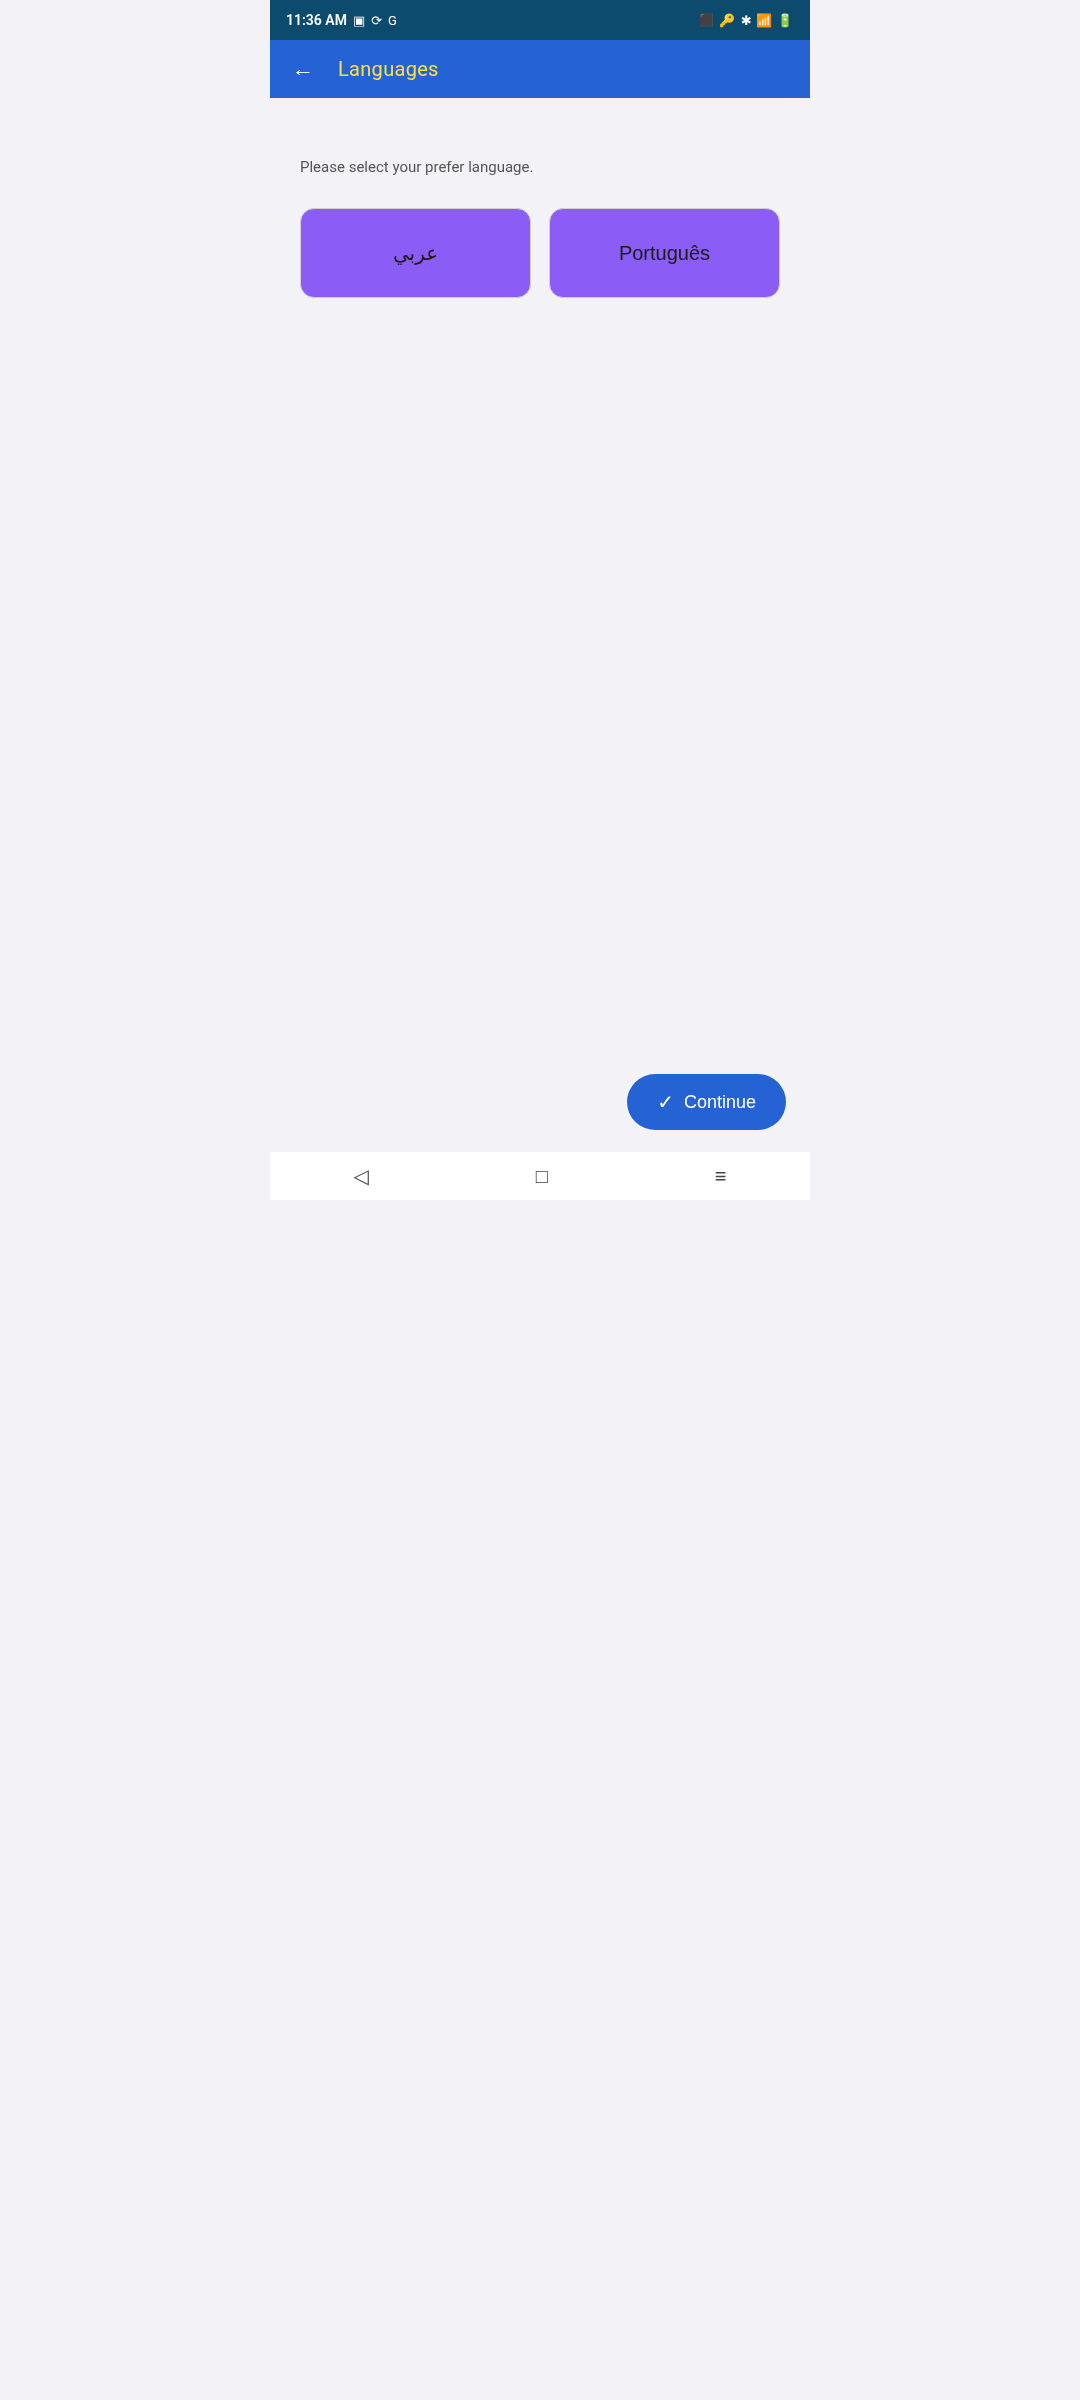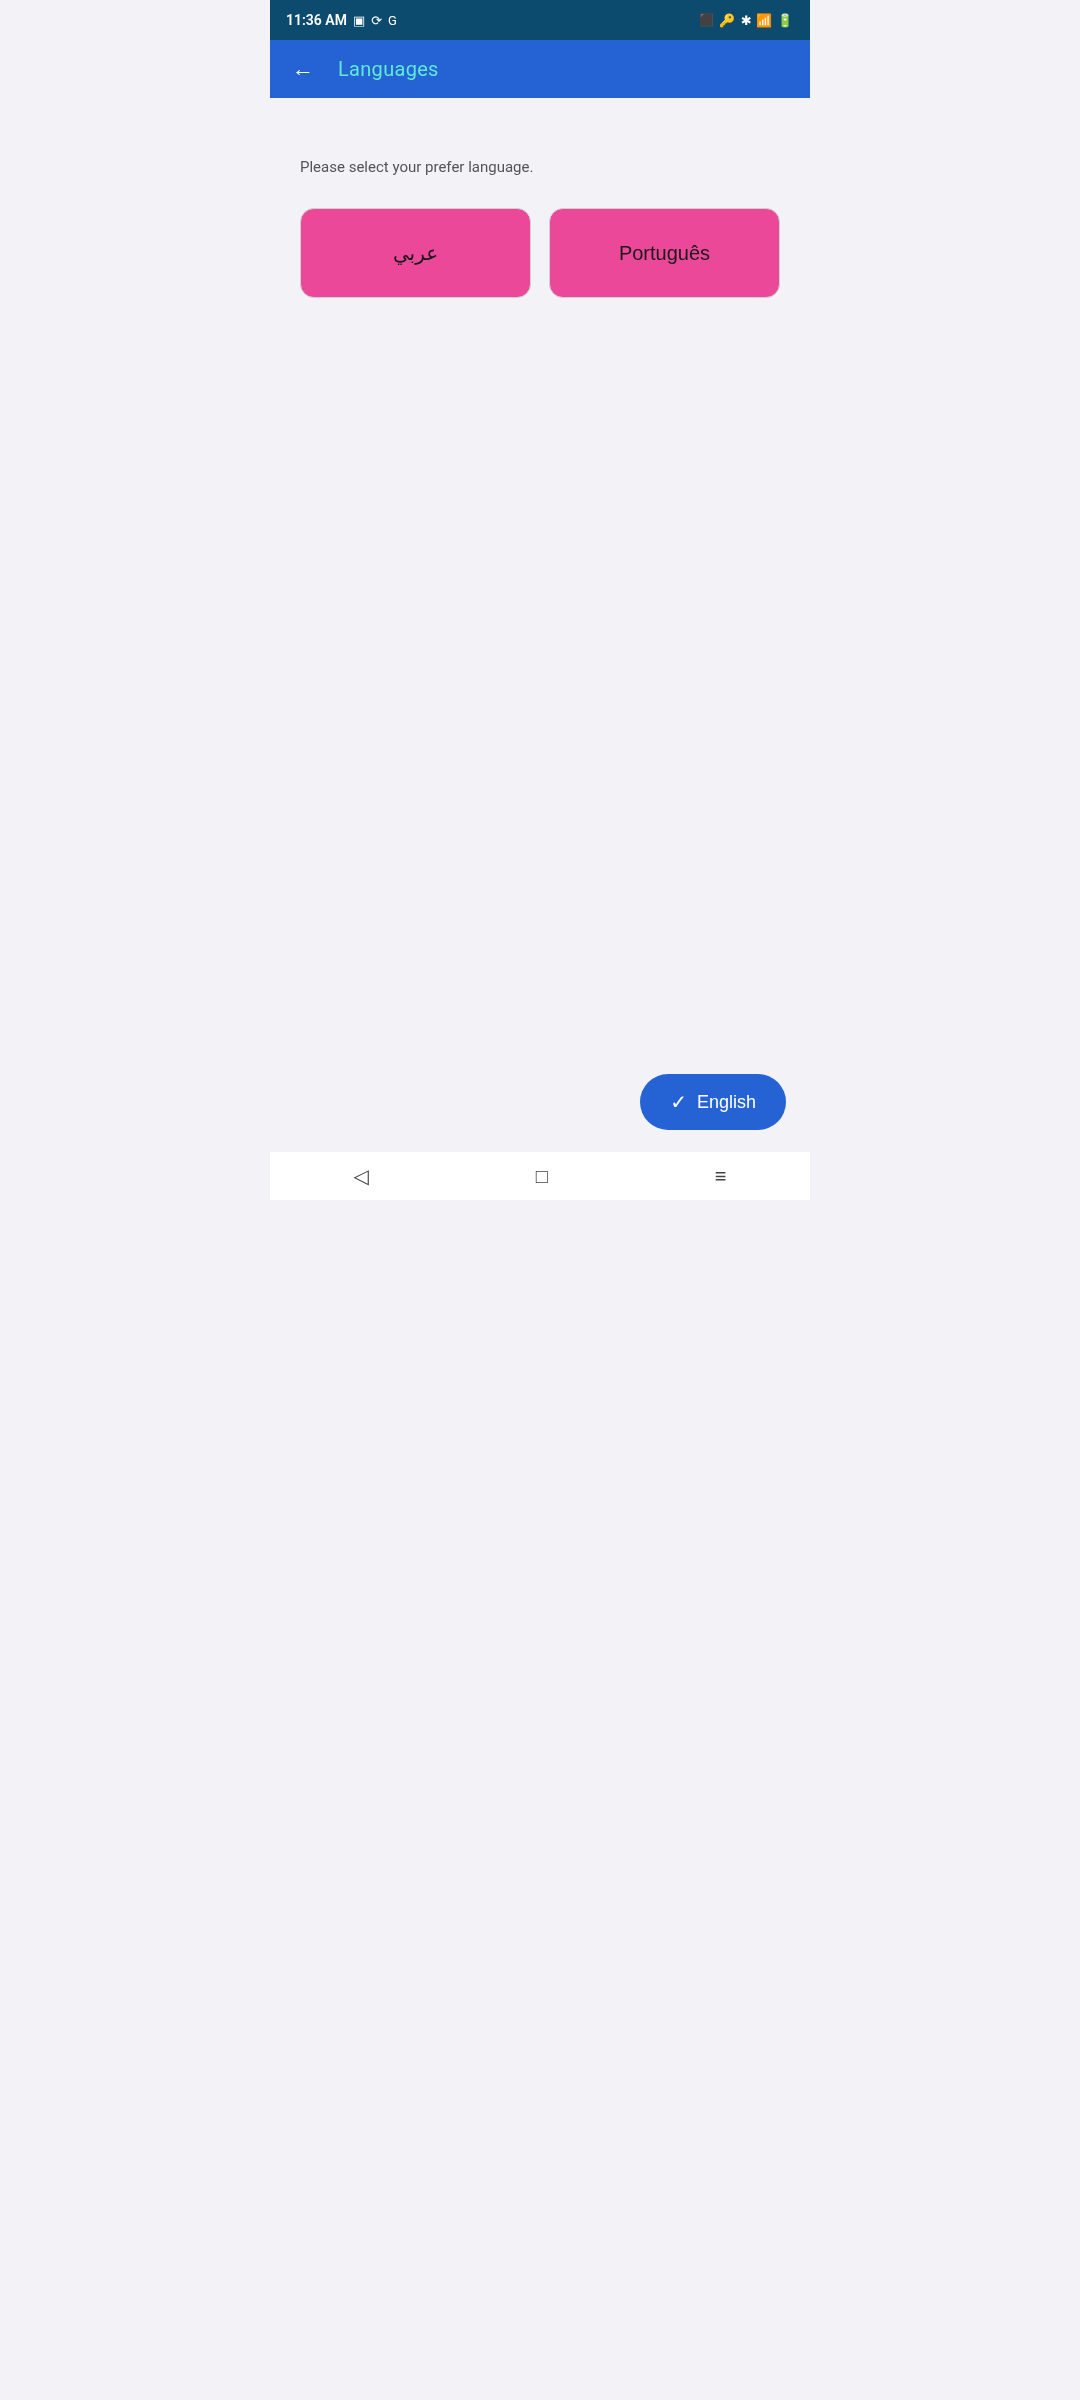--- a/index.html
+++ b/index.html
@@ -70,21 +70,21 @@
     .back-btn {
       color: white;
       font-size: 22px;
       cursor: pointer;
       background: none;
       border: none;
       padding: 4px;
     }
 
     .top-title {
-      color: #5eead4;
+      color: #fde047;
       font-size: 20px;
       font-weight: 400;
       letter-spacing: 0.3px;
     }
 
     
     .main-content {
       padding: 28px 30px 20px 30px;
       background: #f2f2f7;
       min-height: calc(1200px - 98px - 70px - 48px);
@@ -108,21 +108,21 @@
     .language-grid {
       display: grid;
       grid-template-columns: 1fr 1fr;
       gap: 18px;
     }
 
     .lang-btn {
       height: 90px;
       border-radius: 14px;
       border: 1.5px solid #d0d0d0;
-      background: #ec4899;
+      background: #8b5cf6;
       font-size: 20px;
       color: #1a1a1a;
       cursor: pointer;
       display: flex;
       align-items: center;
       justify-content: center;
       font-family: Arial, sans-serif;
       transition: background 0.15s, color 0.15s;
     }
 
@@ -221,21 +221,21 @@
       <span>Português</span>
     </button>
 
 
   </div>
 </div>
 
 <div class="continue-btn-wrapper">
   <button class="continue-btn">
     <span class="check-icon">✓</span>
-    <span>English</span>
+    <span>Continue</span>
   </button>
 </div>
 
 <div class="bottom-nav">
   <button class="nav-btn">◁</button>
   <button class="nav-btn">□</button>
   <button class="nav-btn">≡</button>
 </div>
 
 </body></html>

